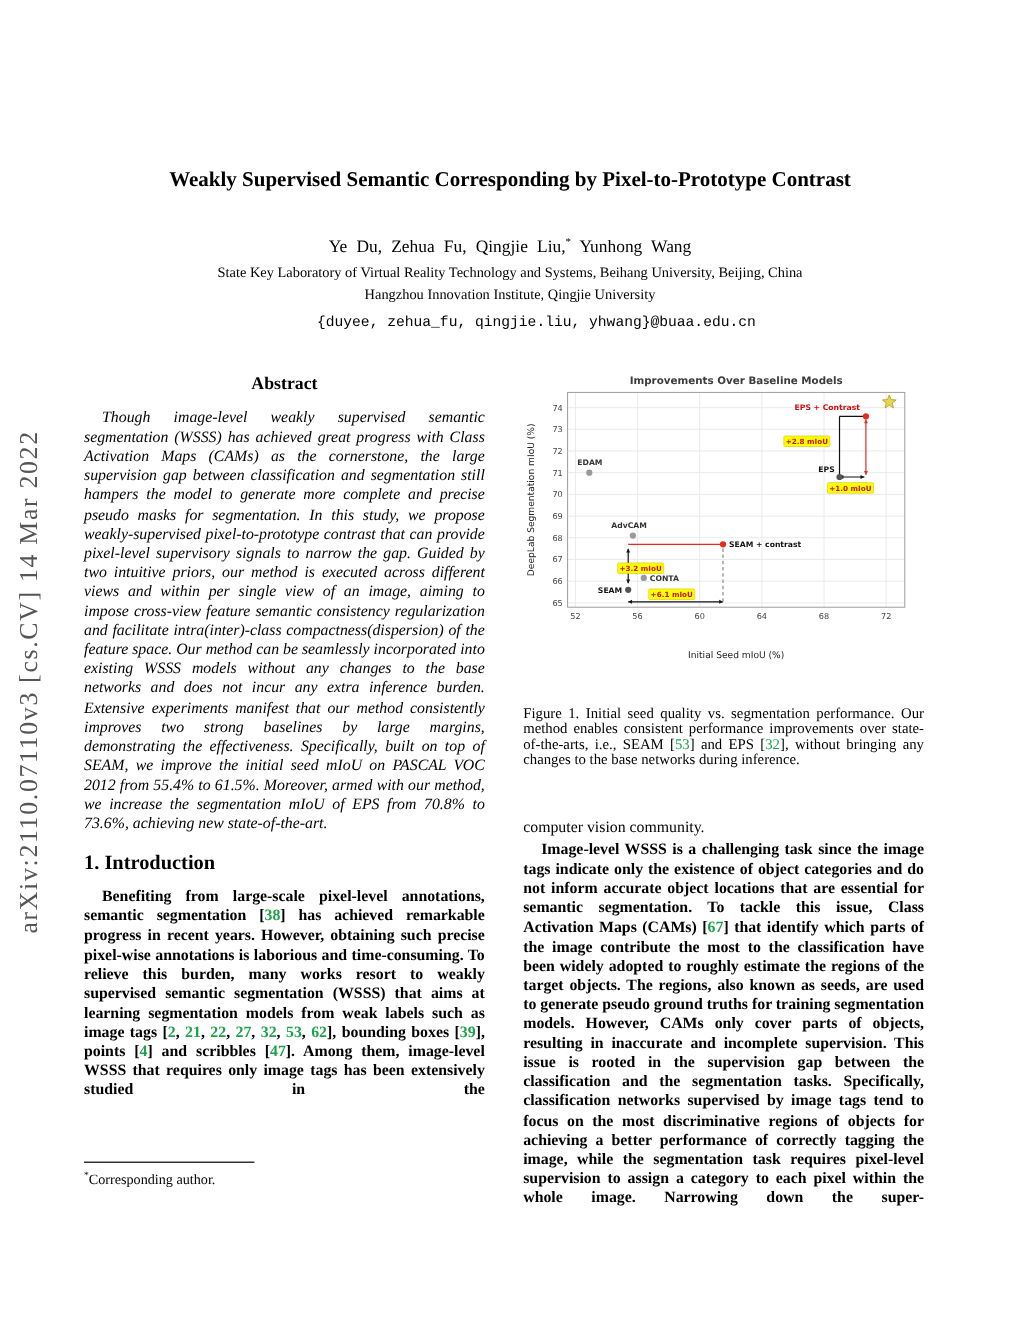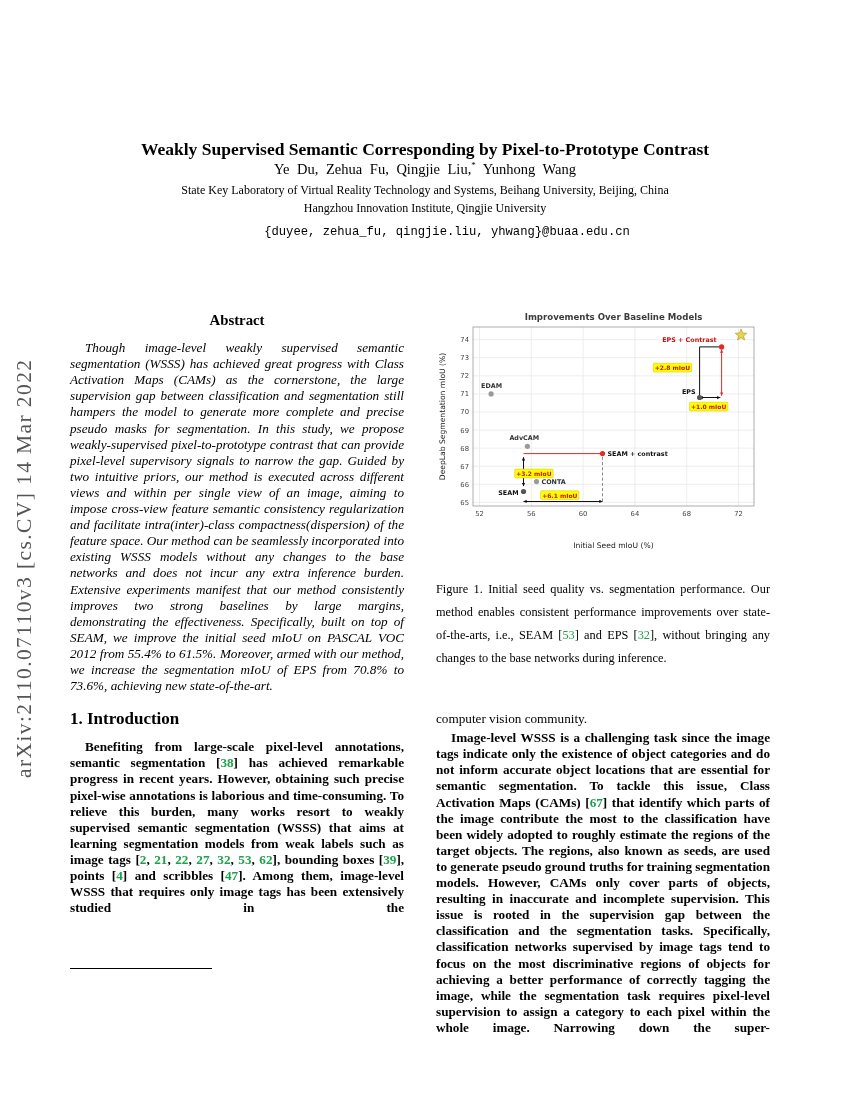--- a/index.html
+++ b/index.html
@@ -9,38 +9,38 @@
     font-family: "Liberation Serif", "DejaVu Serif", serif; color: #000;
     overflow: hidden; margin: 0 auto;
   }
   .arxiv-stamp {
     position: absolute; left: 12px; top: 778px;
     transform: rotate(-90deg); transform-origin: 0 0;
     font-size: 21.5px; letter-spacing: 1.4px; color: #555; white-space: nowrap;
   }
   .header { position: absolute; top: 139px; left: 0; right: 0; text-align: center; }
   .title { font-size: 17.5px; font-weight: bold; }
-  .authors { font-size: 14.5px; word-spacing: 4px; }
+  .authors { margin-top: 36px; font-size: 14.5px; word-spacing: 4px; }
   .authors sup { font-size: 9px; }
   .affil { margin-top: 5px; font-size: 12px; }
   .affil + .affil { margin-top: 3px; }
   .emails { margin-top: 9px; font-size: 12.2px; font-family: "Liberation Mono", "DejaVu Sans Mono", monospace; padding-left: 44px; }
   .col {
     position: absolute; top: 302px; width: 334px;
     font-size: 13.2px; line-height: 16.1px; text-align: justify; hyphens: auto;
   }
   .col-left { left: 70px; }
   .col-right { left: 436px; }
   .abs-heading { text-align: center; font-weight: bold; font-size: 14.8px; margin: 10px 0 12px; }
   .abstract { font-style: italic; }
   .indent { text-indent: 15px; }
   .cont { text-align-last: justify; font-weight: bold; }
   .sec-heading { font-size: 17px; font-weight: bold; margin: 17px 0 12px; text-align: left; }
   .fig { margin-top: 8px; }
-  .fig-caption { margin-top: 22px; font-size: 12.3px; line-height: 23px; }
+  .fig-caption { margin-top: 32px; font-size: 12.3px; line-height: 13px; }
   .rc-para0 { margin-top: 41px; }
   .rc-para1 { margin-top: 3px; }
   .cite { color: var(--cite-color, #1ca24a); }
   .footnote { position: absolute; left: 70px; top: 968px; width: 334px; font-size: 11.8px; }
   .footnote-rule { width: 142px; border-top: 1px solid #000; margin-bottom: 6px; }
   .footnote sup { font-size: 8px; }
 </style>
 </head>
 <body>
 
@@ -142,15 +142,16 @@
           <rect x="104.6" y="180.8" width="38.4" height="8.8" rx="1" fill="#ffff00" stroke="#cfc400" stroke-width="0.5"></rect>
           <text x="123.8" y="187.5" text-anchor="middle" font-size="6" font-weight="bold" fill="#cc1111" font-family="DejaVu Sans, sans-serif">+6.1 mIoU</text>
         </svg></div>
     <p class="fig-caption">Figure 1. Initial seed quality vs. segmentation performance. Our method enables consistent performance improvements over state-of-the-arts, i.e., SEAM [<span class="cite">53</span>] and EPS [<span class="cite">32</span>], without bringing any changes to the base networks during inference.</p>
     <p class="para rc-para0">computer vision community.</p>
     <p class="para indent rc-para1 cont">Image-level WSSS is a challenging task since the image tags indicate only the existence of object categories and do not inform accurate object locations that are essential for semantic segmentation. To tackle this issue, Class Activation Maps (CAMs) [<span class="cite">67</span>] that identify which parts of the image contribute the most to the classification have been widely adopted to roughly estimate the regions of the target objects. The regions, also known as seeds, are used to generate pseudo ground truths for training segmentation models. However, CAMs only cover parts of objects, resulting in inaccurate and incomplete supervision. This issue is rooted in the supervision gap between the classification and the segmentation tasks. Specifically, classification networks supervised by image tags tend to focus on the most discriminative regions of objects for achieving a better performance of correctly tagging the image, while the segmentation task requires pixel-level supervision to assign a category to each pixel within the whole image. Narrowing down the super-</p>
   </section>
 
   <div class="footnote">
     <div class="footnote-rule"></div>
+    <div class="footnote-text"><sup>*</sup><span>Corresponding author.</span></div>
   </div>
 
 </div>
 
 </body></html>

